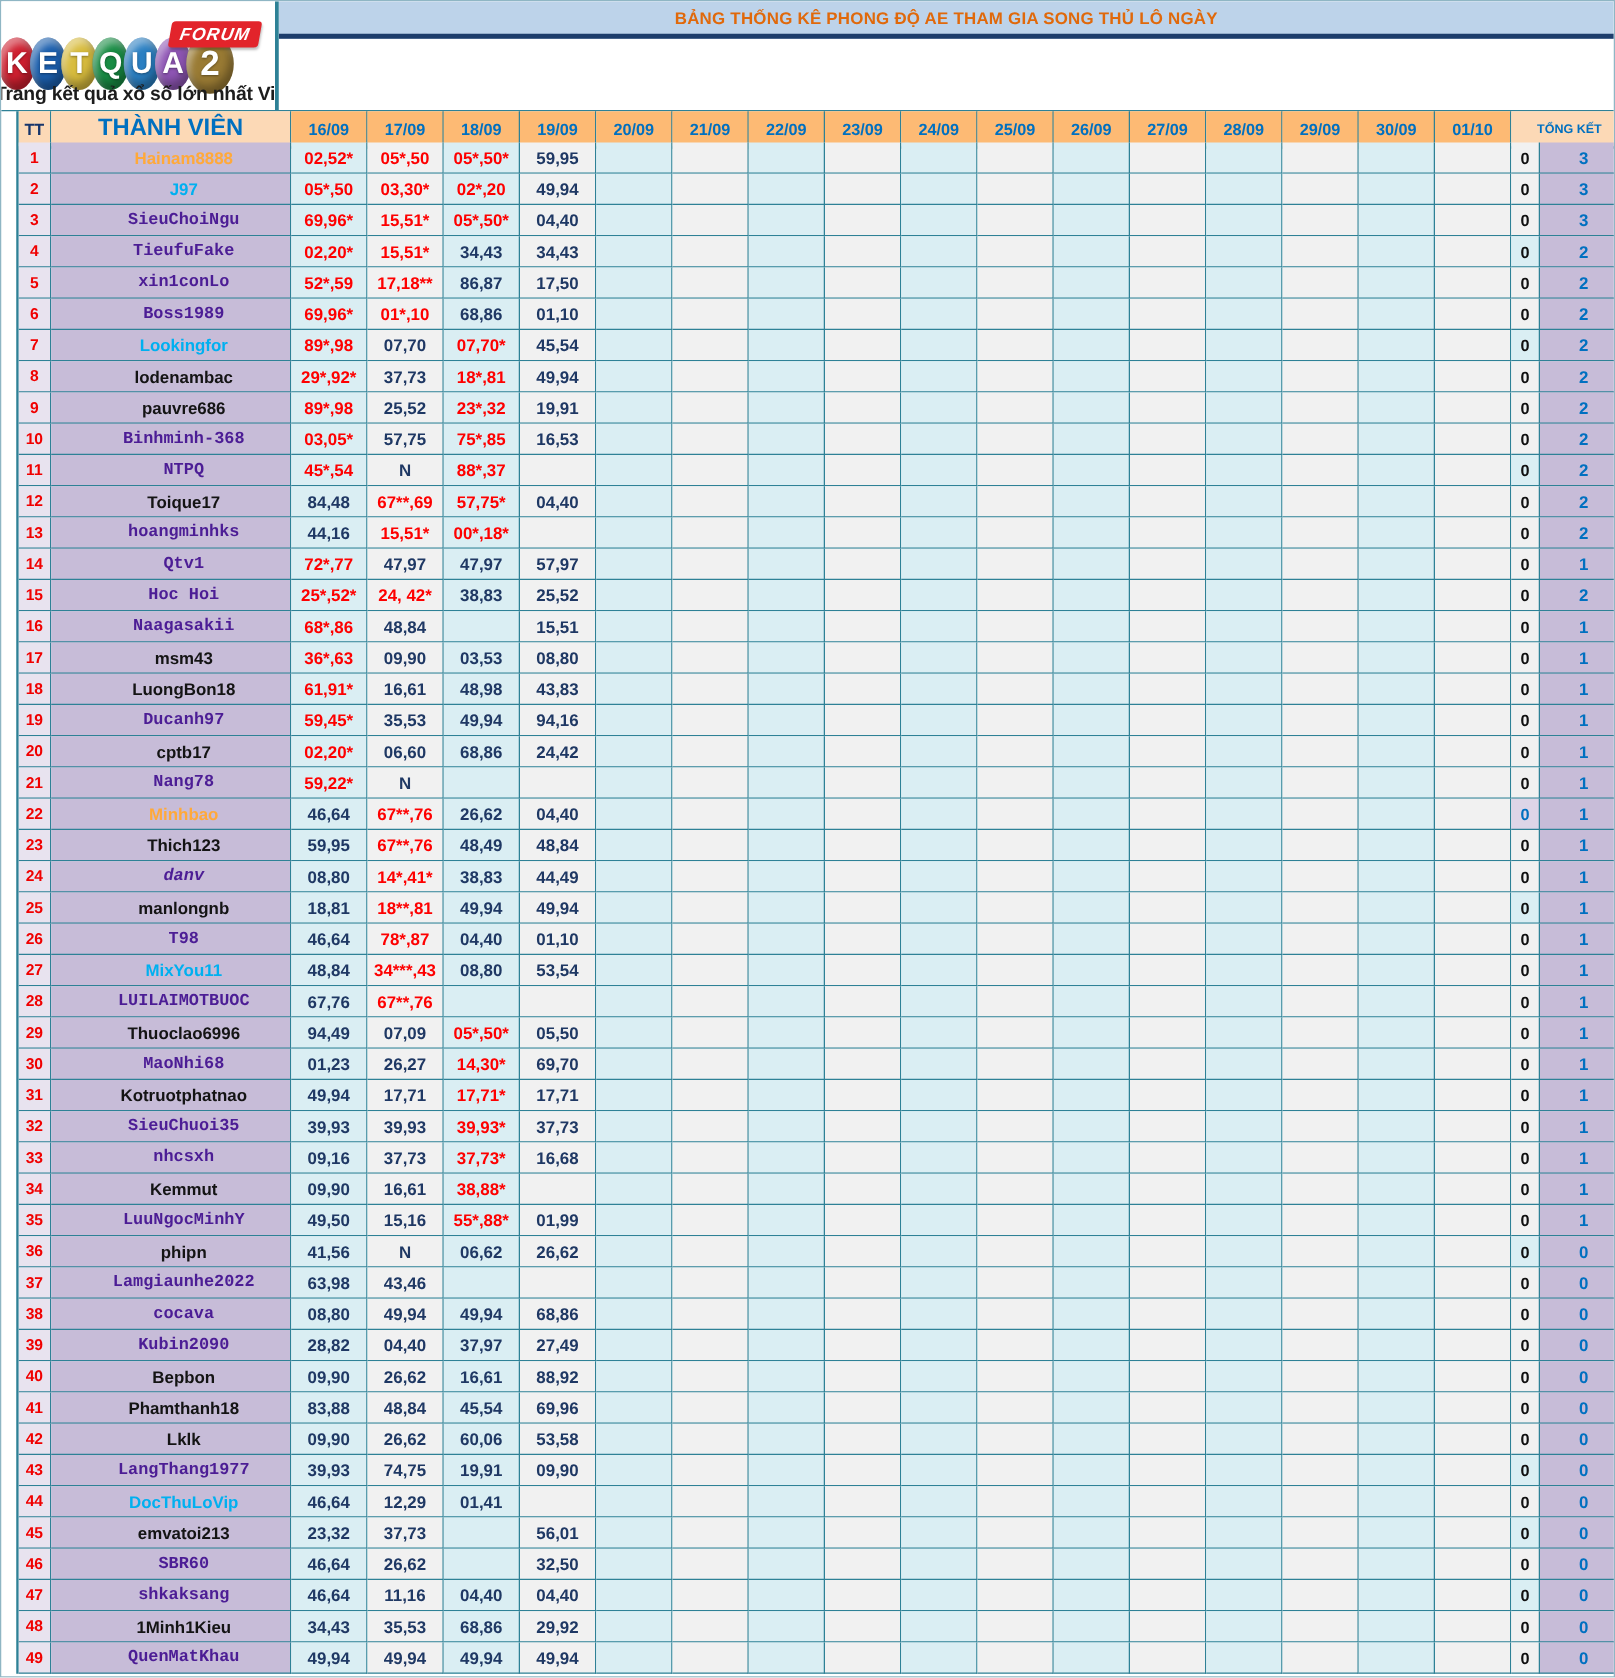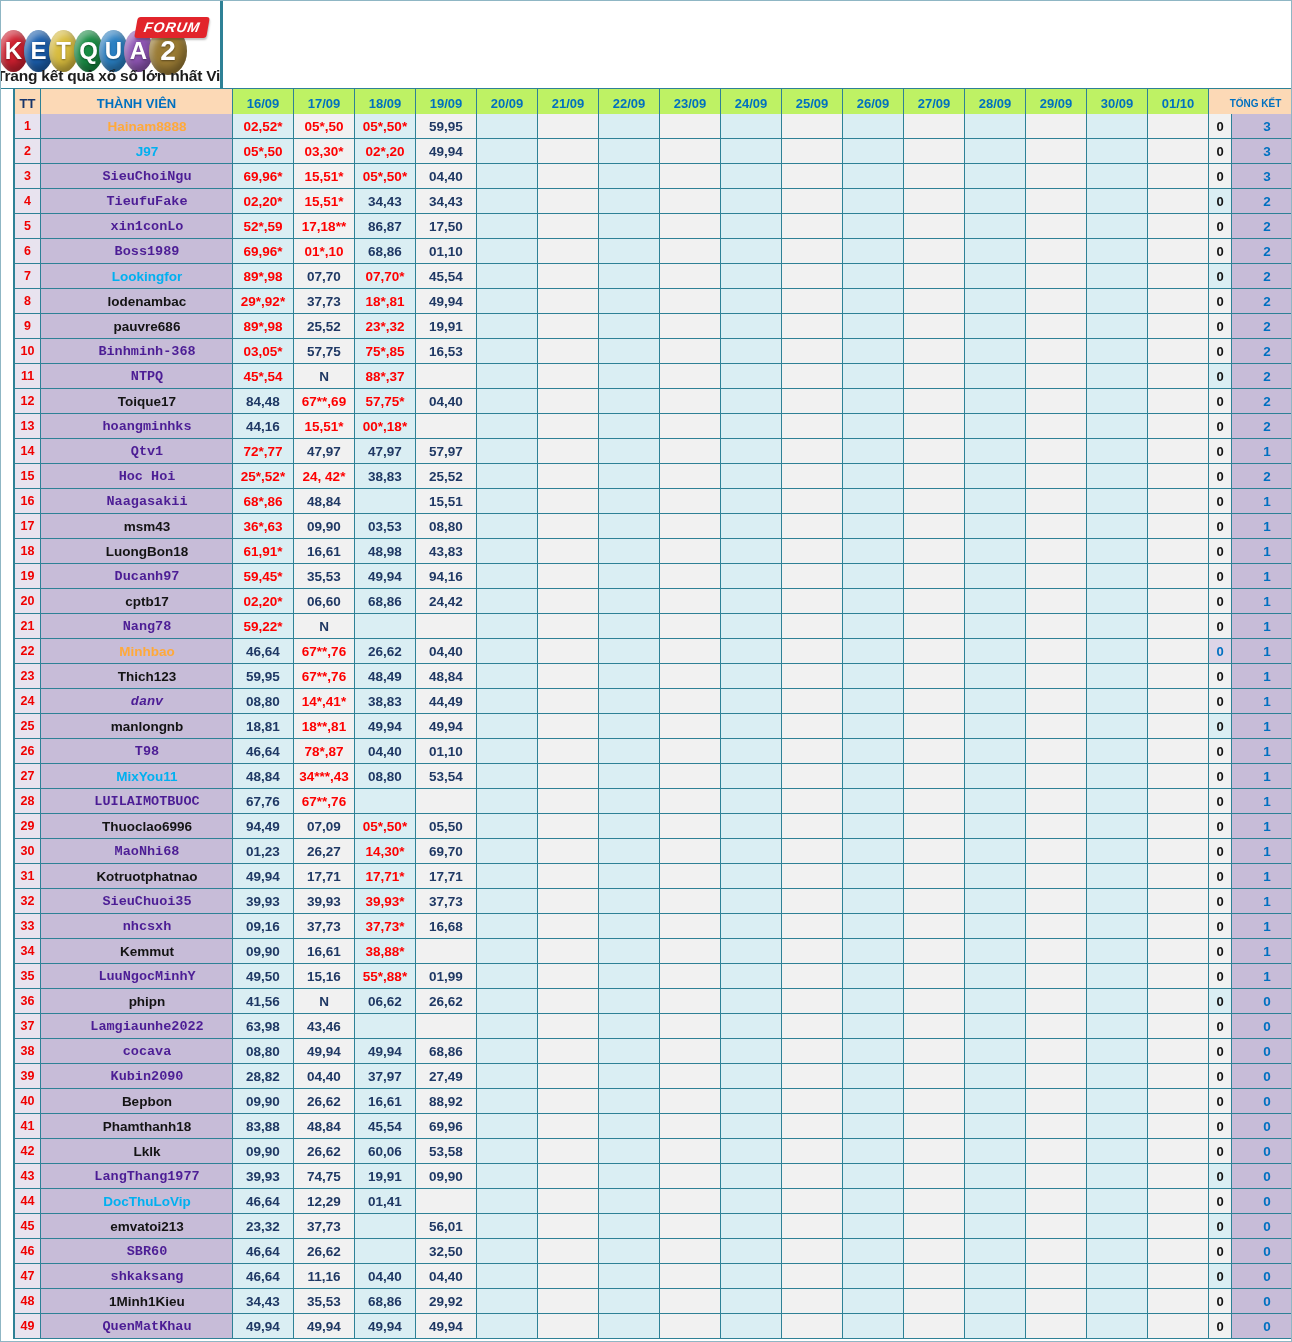--- a/index.html
+++ b/index.html
@@ -51,22 +51,22 @@
   }
   .row{display:contents;}
   .cell{
     box-sizing:border-box;border-right:1px solid #2e8196;border-bottom:1px solid #2e8196;
     display:flex;align-items:center;justify-content:center;
     font-weight:bold;font-size:13.5px;overflow:hidden;white-space:nowrap;
   }
   .hcell{height:30px;border-bottom:2px solid #2e8196;}
   .h-peach{background:#fcd9b6;}
   .h-tt{color:#17356b;font-size:13px;}
-  .h-member{color:#0070c0;font-size:13px;}
-  .h-date{background:#bef264;color:#0070c0;font-size:13px;}
+  .h-member{color:#0070c0;font-size:19px;}
+  .h-date{background:#fdba74;color:#0070c0;font-size:13px;}
   .h-total{color:#0070c0;font-size:10px;grid-column:span 2;}
   .c-tt{background:#e8e3ef;color:#f00000;font-size:12.5px;}
   .c-name{background:#c7bcd8;font-size:13.5px;padding-left:21px;}
   .bg-cyan{background:#daeef3;}
   .bg-gray{background:#f1f1f1;}
   .bg-lav{background:#ddd5e7;}
   .t-red{color:#fe0000;}
   .t-navy{color:#1f3864;}
   .c-zero{color:#111111;font-size:13px;}
   .c-zero.t-blue{color:#0070c0;}
@@ -89,20 +89,21 @@
           <div class="oval" style="background: rgb(216, 188, 62);">T</div>
           <div class="oval" style="background: rgb(24, 140, 68);">Q</div>
           <div class="oval" style="background: rgb(42, 127, 194);">U</div>
           <div class="oval" style="background: rgb(143, 86, 181);">A</div>
           <div class="oval big" style="background: rgb(154, 123, 52);">2</div>
         </div>
       <div class="forum-badge">FORUM</div>
       <div class="tagline">Trang kết quả xổ số lớn nhất Việt Nam</div>
     </div>
     <div class="top-right">
+      <div class="banner">BẢNG THỐNG KÊ PHONG ĐỘ AE THAM GIA SONG THỦ LÔ NGÀY</div>
     </div>
   </div>
   <div class="grid" id="grid">
       <div class="row"><div class="cell hcell h-peach h-tt">TT</div><div class="cell hcell h-peach h-member">THÀNH VIÊN</div><div class="cell hcell h-date">16/09</div><div class="cell hcell h-date">17/09</div><div class="cell hcell h-date">18/09</div><div class="cell hcell h-date">19/09</div><div class="cell hcell h-date">20/09</div><div class="cell hcell h-date">21/09</div><div class="cell hcell h-date">22/09</div><div class="cell hcell h-date">23/09</div><div class="cell hcell h-date">24/09</div><div class="cell hcell h-date">25/09</div><div class="cell hcell h-date">26/09</div><div class="cell hcell h-date">27/09</div><div class="cell hcell h-date">28/09</div><div class="cell hcell h-date">29/09</div><div class="cell hcell h-date">30/09</div><div class="cell hcell h-date">01/10</div><div class="cell hcell h-peach h-total">TỔNG KẾT</div></div>
       <div class="row"><div class="cell c-tt">1</div><div class="cell c-name n-orange">Hainam8888</div><div class="cell bg-cyan t-red">02,52*</div><div class="cell bg-gray t-red">05*,50</div><div class="cell bg-cyan t-red">05*,50*</div><div class="cell bg-gray t-navy">59,95</div><div class="cell bg-cyan t-navy"></div><div class="cell bg-gray t-navy"></div><div class="cell bg-cyan t-navy"></div><div class="cell bg-gray t-navy"></div><div class="cell bg-cyan t-navy"></div><div class="cell bg-gray t-navy"></div><div class="cell bg-cyan t-navy"></div><div class="cell bg-gray t-navy"></div><div class="cell bg-cyan t-navy"></div><div class="cell bg-gray t-navy"></div><div class="cell bg-cyan t-navy"></div><div class="cell bg-gray t-navy"></div><div class="cell c-zero bg-gray">0</div><div class="cell c-total">3</div></div>
       <div class="row"><div class="cell c-tt">2</div><div class="cell c-name n-cyan">J97</div><div class="cell bg-cyan t-red">05*,50</div><div class="cell bg-gray t-red">03,30*</div><div class="cell bg-cyan t-red">02*,20</div><div class="cell bg-gray t-navy">49,94</div><div class="cell bg-cyan t-navy"></div><div class="cell bg-gray t-navy"></div><div class="cell bg-cyan t-navy"></div><div class="cell bg-gray t-navy"></div><div class="cell bg-cyan t-navy"></div><div class="cell bg-gray t-navy"></div><div class="cell bg-cyan t-navy"></div><div class="cell bg-gray t-navy"></div><div class="cell bg-cyan t-navy"></div><div class="cell bg-gray t-navy"></div><div class="cell bg-cyan t-navy"></div><div class="cell bg-gray t-navy"></div><div class="cell c-zero bg-gray">0</div><div class="cell c-total">3</div></div>
       <div class="row"><div class="cell c-tt">3</div><div class="cell c-name n-brown">SieuChoiNgu</div><div class="cell bg-cyan t-red">69,96*</div><div class="cell bg-gray t-red">15,51*</div><div class="cell bg-cyan t-red">05*,50*</div><div class="cell bg-gray t-navy">04,40</div><div class="cell bg-cyan t-navy"></div><div class="cell bg-gray t-navy"></div><div class="cell bg-cyan t-navy"></div><div class="cell bg-gray t-navy"></div><div class="cell bg-cyan t-navy"></div><div class="cell bg-gray t-navy"></div><div class="cell bg-cyan t-navy"></div><div class="cell bg-gray t-navy"></div><div class="cell bg-cyan t-navy"></div><div class="cell bg-gray t-navy"></div><div class="cell bg-cyan t-navy"></div><div class="cell bg-gray t-navy"></div><div class="cell c-zero bg-gray">0</div><div class="cell c-total">3</div></div>
       <div class="row"><div class="cell c-tt">4</div><div class="cell c-name n-brown">TieufuFake</div><div class="cell bg-cyan t-red">02,20*</div><div class="cell bg-gray t-red">15,51*</div><div class="cell bg-cyan t-navy">34,43</div><div class="cell bg-gray t-navy">34,43</div><div class="cell bg-cyan t-navy"></div><div class="cell bg-gray t-navy"></div><div class="cell bg-cyan t-navy"></div><div class="cell bg-gray t-navy"></div><div class="cell bg-cyan t-navy"></div><div class="cell bg-gray t-navy"></div><div class="cell bg-cyan t-navy"></div><div class="cell bg-gray t-navy"></div><div class="cell bg-cyan t-navy"></div><div class="cell bg-gray t-navy"></div><div class="cell bg-cyan t-navy"></div><div class="cell bg-gray t-navy"></div><div class="cell c-zero bg-cyan">0</div><div class="cell c-total">2</div></div>
       <div class="row"><div class="cell c-tt">5</div><div class="cell c-name n-brown">xin1conLo</div><div class="cell bg-cyan t-red">52*,59</div><div class="cell bg-gray t-red">17,18**</div><div class="cell bg-cyan t-navy">86,87</div><div class="cell bg-gray t-navy">17,50</div><div class="cell bg-cyan t-navy"></div><div class="cell bg-gray t-navy"></div><div class="cell bg-cyan t-navy"></div><div class="cell bg-gray t-navy"></div><div class="cell bg-cyan t-navy"></div><div class="cell bg-gray t-navy"></div><div class="cell bg-cyan t-navy"></div><div class="cell bg-gray t-navy"></div><div class="cell bg-cyan t-navy"></div><div class="cell bg-gray t-navy"></div><div class="cell bg-cyan t-navy"></div><div class="cell bg-gray t-navy"></div><div class="cell c-zero bg-gray">0</div><div class="cell c-total">2</div></div>
       <div class="row"><div class="cell c-tt">6</div><div class="cell c-name n-brown">Boss1989</div><div class="cell bg-cyan t-red">69,96*</div><div class="cell bg-gray t-red">01*,10</div><div class="cell bg-cyan t-navy">68,86</div><div class="cell bg-gray t-navy">01,10</div><div class="cell bg-cyan t-navy"></div><div class="cell bg-gray t-navy"></div><div class="cell bg-cyan t-navy"></div><div class="cell bg-gray t-navy"></div><div class="cell bg-cyan t-navy"></div><div class="cell bg-gray t-navy"></div><div class="cell bg-cyan t-navy"></div><div class="cell bg-gray t-navy"></div><div class="cell bg-cyan t-navy"></div><div class="cell bg-gray t-navy"></div><div class="cell bg-cyan t-navy"></div><div class="cell bg-gray t-navy"></div><div class="cell c-zero bg-gray">0</div><div class="cell c-total">2</div></div>

